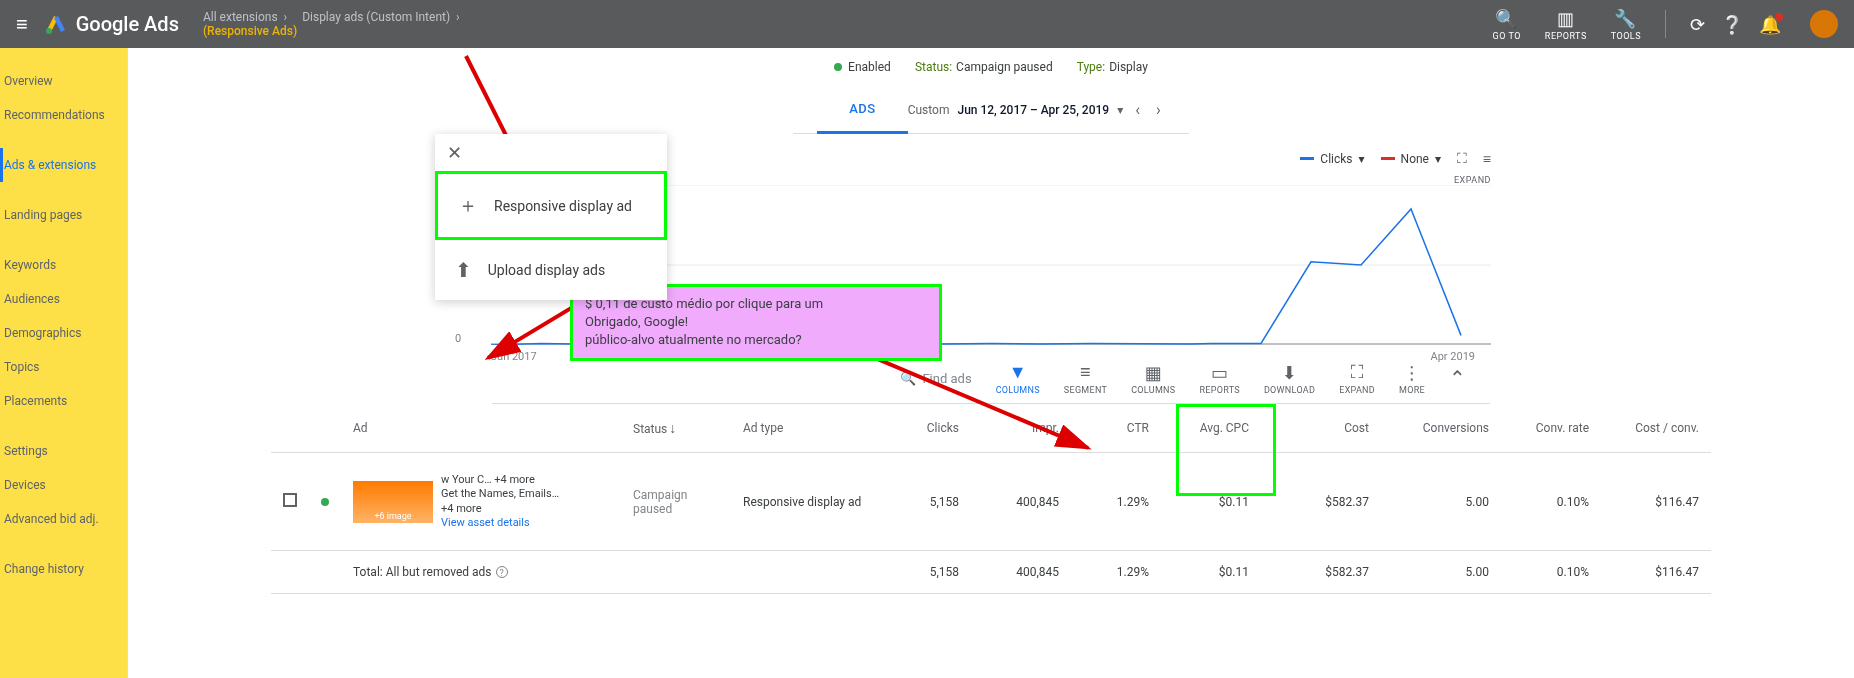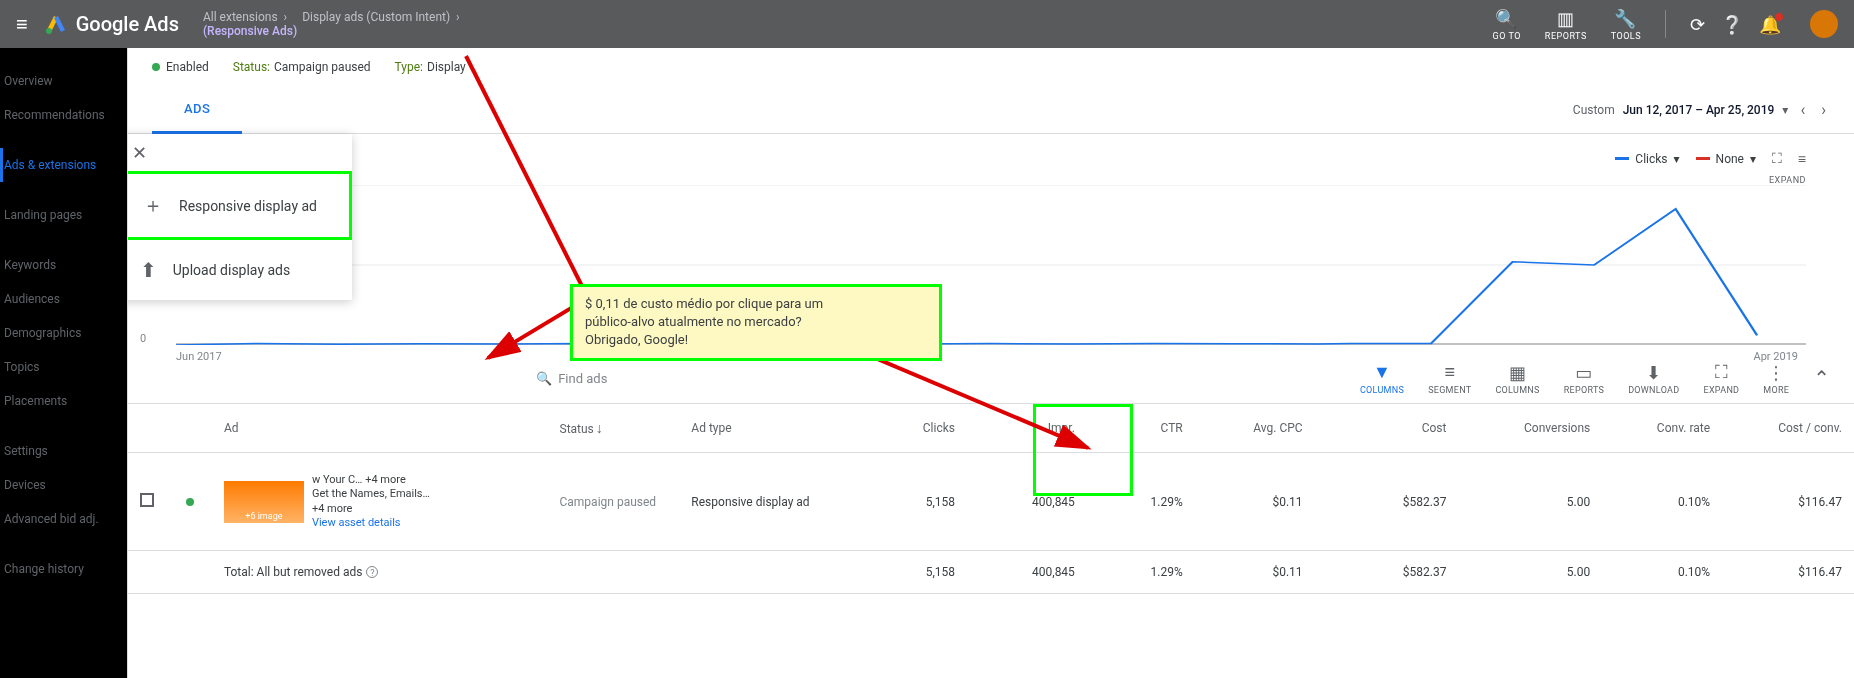--- a/index.html
+++ b/index.html
@@ -3,37 +3,37 @@
 <meta charset="utf-8">
 <style>
 * { margin: 0; padding: 0; box-sizing: border-box; }
 body { font-family: Roboto, Arial, sans-serif; font-size: 13px; color: #3c4043; background: #fff; overflow-x: hidden; }
 .topbar { background: #595a5c; height: 48px; display: flex; align-items: center; color: #fff; padding: 0 16px; position: relative; }
 .topbar .hamburger { margin-right: 16px; font-size: 20px; cursor: pointer; }
 .topbar .logo { display: flex; align-items: center; font-size: 20px; font-weight: 500; margin-right: 24px; }
 .topbar .logo .icon { width: 24px; height: 24px; margin-right: 8px; }
 .topbar .breadcrumbs { display: flex; align-items: center; font-size: 12px; color: #bdc1c6; flex: 1; }
 .topbar .breadcrumbs .crumb { margin-right: 12px; }
-.topbar .breadcrumbs .crumb-sub { color: #c4b5fd; font-weight: 500; margin-top: 40px; }
+.topbar .breadcrumbs .crumb-sub { color: #eab308; font-weight: 500; margin-top: 40px; }
 .topbar .tools { display: flex; align-items: center; gap: 24px; }
 .topbar .tool { display: flex; flex-direction: column; align-items: center; font-size: 9px; letter-spacing: 0.5px; cursor: pointer; }
 .topbar .tool .ticon { font-size: 18px; margin-bottom: 2px; }
 .topbar .sep { width: 1px; height: 28px; background: #888; }
 .topbar .right-icons { display: flex; align-items: center; gap: 16px; font-size: 18px; }
 .topbar .avatar { width: 28px; height: 28px; border-radius: 50%; background: #d97706; margin-left: 12px; }
 .topbar .bell { position: relative; }
 .topbar .bell .dot { position: absolute; top: -2px; right: -2px; width: 10px; height: 10px; background: #d93025; border-radius: 50%; border: 1px solid #595a5c; }
 
 .layout { display: flex; height: calc(100vh - 48px); }
-.sidebar { width: 128px; background: #000000; border-right: 1px solid #dadce0; padding-top: 16px; font-size: 12px; }
+.sidebar { width: 128px; background: #fde047; border-right: 1px solid #dadce0; padding-top: 16px; font-size: 12px; }
 .sidebar .sitem { padding: 10px 8px 10px 4px; color: #5f6368; cursor: pointer; }
 .sidebar .sitem.active { color: #1a73e8; border-left: 3px solid #1a73e8; padding-left: 1px; }
 .sidebar .sspace { height: 16px; }
 
-.main { flex: 1; display: flex; flex-direction: column; overflow: hidden; position: relative; }
+.main { flex: 1; display: flex; flex-direction: column; overflow: hidden; position: relative; align-items: center; }
 .statusbar { display: flex; align-items: center; padding: 12px 24px; font-size: 12px; gap: 24px; }
 .statusbar .dot { width: 8px; height: 8px; border-radius: 50%; background: #34a853; margin-right: 6px; }
 .statusbar .enabled { display: flex; align-items: center; }
 .statusbar .lbl { color: #4d7c0f; }
 .statusbar .val { color: #3c4043; margin-left: 4px; }
 
 .tabs { display: flex; align-items: center; border-bottom: 1px solid #dadce0; padding: 0 24px; height: 48px; }
 .tabs .tab { padding: 0 32px; height: 48px; display: flex; align-items: center; font-size: 13px; font-weight: 500; color: #5f6368; cursor: pointer; border-bottom: 3px solid transparent; letter-spacing: 0.5px; }
 .tabs .tab.active { color: #1a73e8; border-bottom-color: #1a73e8; }
 .tabs .spacer { flex: 1; }
@@ -74,21 +74,21 @@
 .table tbody tr:first-child td { padding-top: 20px; padding-bottom: 20px; }
 .table .checkbox { width: 14px; height: 14px; border: 2px solid #5f6368; display: inline-block; }
 .table .status-dot { width: 8px; height: 8px; border-radius: 50%; background: #34a853; display: inline-block; }
 .table .ad-preview { display: flex; align-items: center; gap: 8px; }
 .table .ad-img { width: 80px; height: 42px; background: linear-gradient(#ff7b00, #ffb366); display: flex; align-items: flex-end; justify-content: center; font-size: 9px; color: #fff; padding: 2px; }
 .table .ad-text { font-size: 11px; line-height: 1.3; }
 .table .ad-text .blue { color: #1a73e8; }
 .table .info { display: inline-block; width: 12px; height: 12px; border: 1px solid #80868b; border-radius: 50%; font-size: 9px; text-align: center; line-height: 12px; color: #80868b; margin-left: 4px; }
 .cpc-highlight { border: 3px solid #0f0; position: absolute; pointer-events: none; }
 
-.callout { position: absolute; border: 3px solid #0f0; background: #fef9c3; padding: 8px 12px; font-size: 13px; line-height: 1.4; z-index: 5; width: 372px; }
+.callout { position: absolute; border: 3px solid #0f0; background: #f0abfc; padding: 8px 12px; font-size: 13px; line-height: 1.4; z-index: 5; width: 372px; }
 
 .arrow { position: absolute; z-index: 4; pointer-events: none; }
 </style>
 </head>
 <body>
 
 <div class="topbar">
   <span class="hamburger">≡</span>
   <div class="logo">
     <svg class="icon" viewBox="0 0 24 24">
@@ -193,40 +193,40 @@
         <span class="ylabel" style="top:0">3,000</span>
         <span class="ylabel" style="top:50%">1,500</span>
         <span class="ylabel" style="bottom:0">0</span>
         <svg viewBox="0 0 1000 160" preserveAspectRatio="none">
           <line x1="0" y1="0" x2="1000" y2="0" stroke="#e8eaed"></line>
           <line x1="0" y1="80" x2="1000" y2="80" stroke="#e8eaed"></line>
           <line x1="0" y1="159" x2="1000" y2="159" stroke="#80868b"></line>
           <polyline id="chart-line" fill="none" stroke="#1a73e8" stroke-width="1.5" points="0,160 50,158.4 100,159.2 150,158.72 200,159.04 250,158.56 300,159.2 350,158.4 400,158.72 450,159.04 500,158.56 550,158.88 600,158.4 650,158.72 700,159.04 720,158.4 770,158.4 820,76.8 870,80 920,24 970,150.4"></polyline>
         </svg>
         <span class="xlabel" style="left:0">Jun 2017</span>
-        <span class="xlabel" style="right:8px">Apr 2019</span>
+        <span class="xlabel" style="right:16px">Apr 2019</span>
       </div>
 
       <div class="popup">
         <div class="close">✕</div>
         <div class="pitem highlight">
           <span class="picon">＋</span>
           <span>Responsive display ad</span>
         </div>
         <div class="pitem">
           <span class="picon">⬆</span>
           <span>Upload display ads</span>
         </div>
       </div>
     </div>
 
     <div class="callout" style="top:236px;left:442px">
       <div>$ 0,11 de custo médio por clique para um</div>
+      <div>Obrigado, Google!</div>
       <div>público-alvo atualmente no mercado?</div>
-      <div>Obrigado, Google!</div>
     </div>
 
     <svg class="arrow" style="top:0;left:330px;width:130px;height:340px">
       <defs>
           <marker id="ah1" markerWidth="10" markerHeight="10" refX="8" refY="3" orient="auto">
             <path d="M0,0 L0,6 L9,3 z" fill="#d00"></path>
           </marker>
         </defs>
       <line x1="130" y1="250" x2="8" y2="8" stroke="#d00" stroke-width="4"></line>
       <line x1="130" y1="250" x2="30" y2="310" stroke="#d00" stroke-width="4" marker-end="url(#ah1)"></line>

